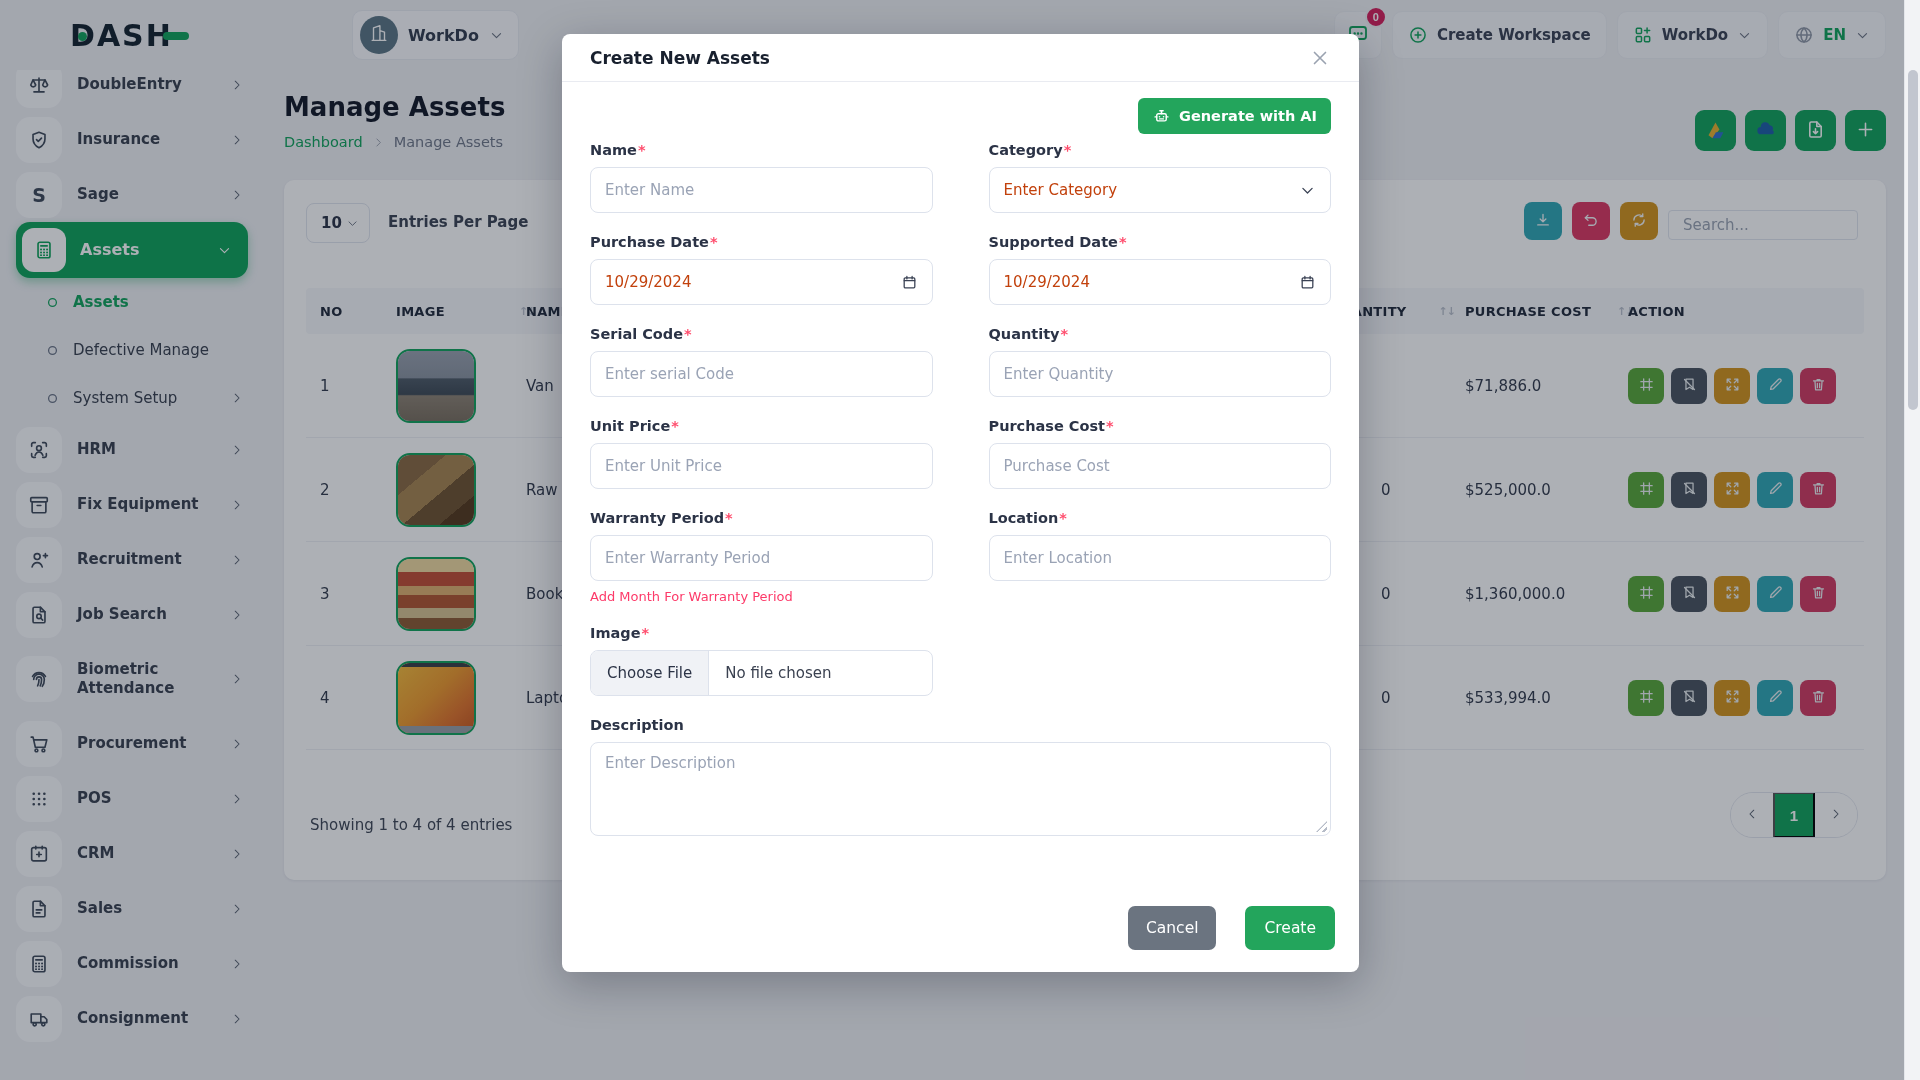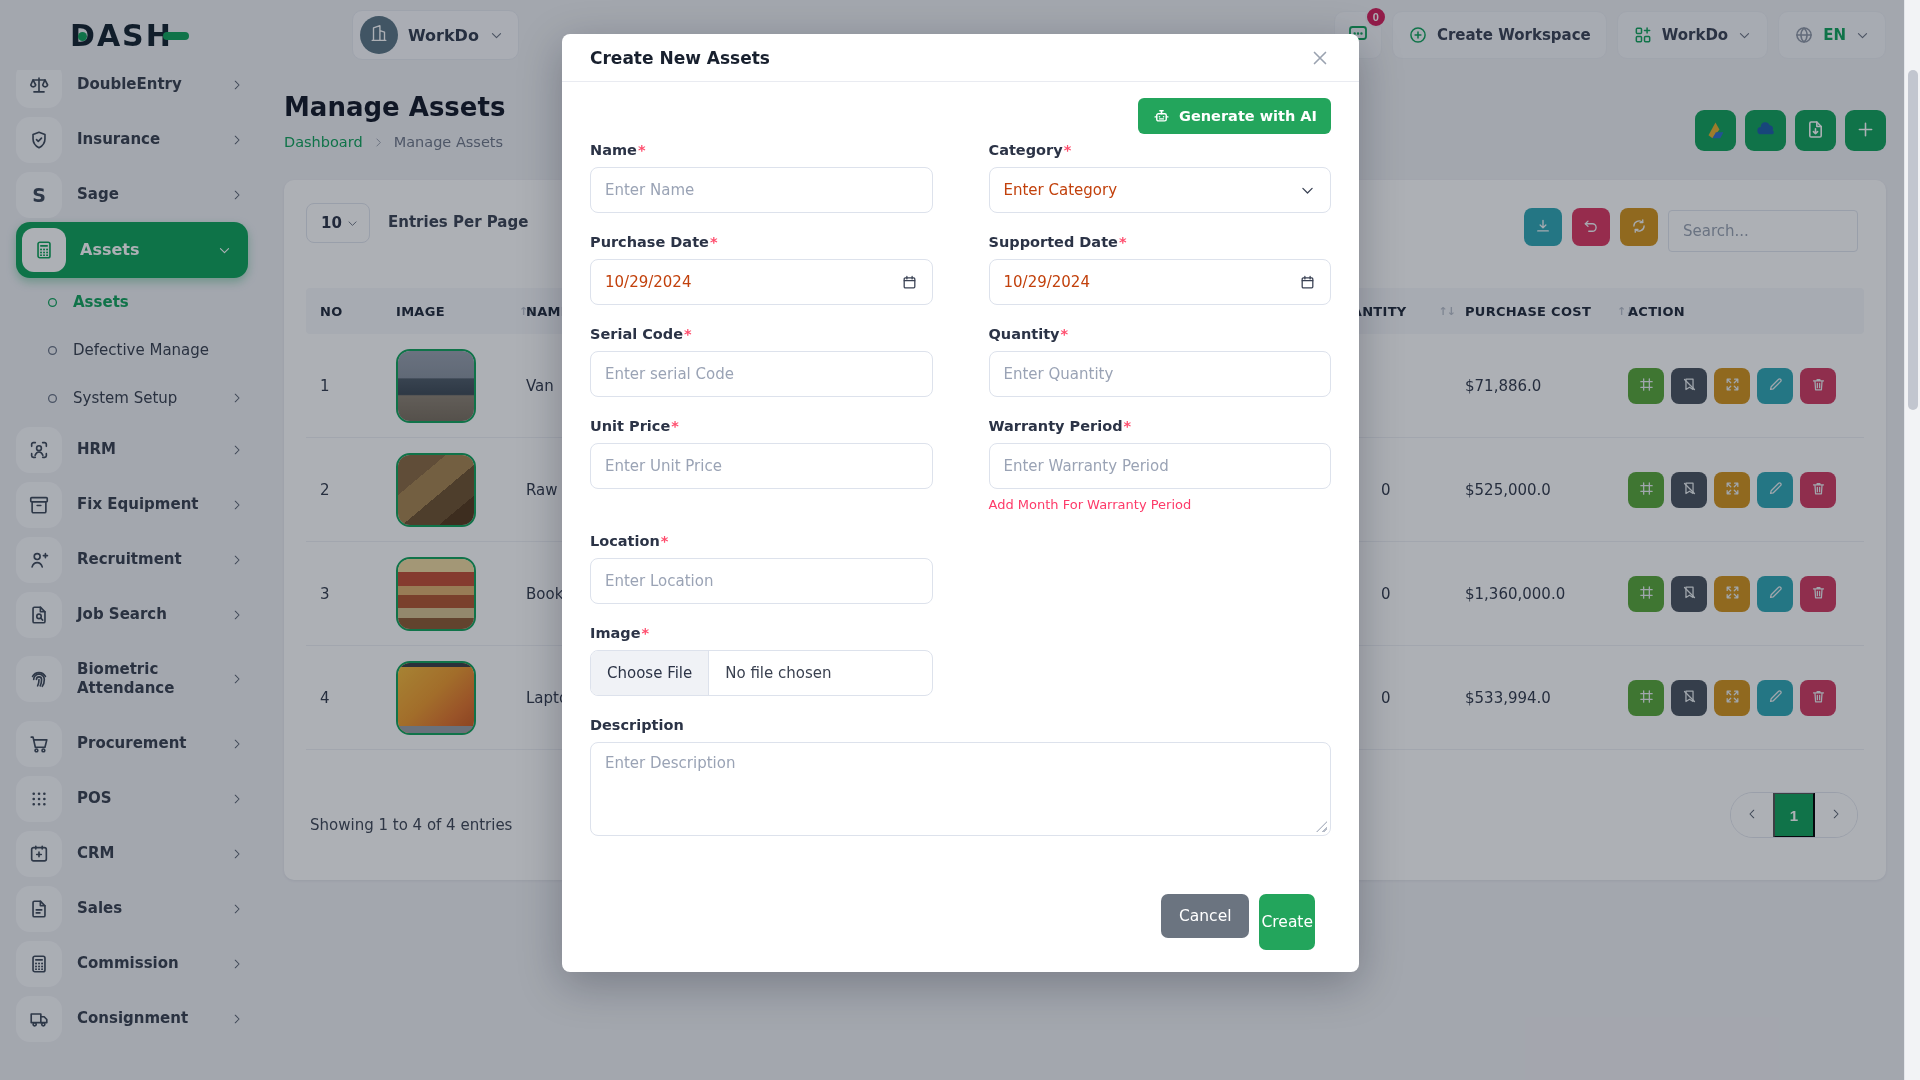--- a/index.html
+++ b/index.html
@@ -64,21 +64,21 @@
   .tbtn svg { width:21px; height:21px; }
 
   .card { position:absolute; left:0; right:0; top:110px; height:700px; background:#fff; border-radius:10px; box-shadow:0 1px 3px rgba(20,30,60,.07); }
   .pp-select { position:absolute; left:22px; top:23px; width:64px; height:40px; border:1.5px solid #E1E5EE; border-radius:8px; display:flex; align-items:center; justify-content:space-between; padding:0 10px 0 14px; font-size:15px; font-weight:600; color:#2B3346; cursor:pointer; }
   .pp-select .chev { width:13px; height:13px; }
   .pp-label { position:absolute; left:104px; top:33px; font-size:15px; font-weight:600; color:#3C4454; }
   .ctrl-right { position:absolute; right:28px; top:22px; display:flex; gap:10px; align-items:center; }
   .ubtn { width:38px; height:38px; border-radius:8px; border:none; display:flex; align-items:center; justify-content:center; color:#F4F6F8; cursor:pointer; }
   .ubtn svg { width:18px; height:18px; }
   .u-teal { background:#2FA8B5; } .u-crimson { background:#DD3862; } .u-amber { background:#D4941C; }
-  .search-input { width:190px; height:42px; border:1.5px solid #E1E5EE; border-radius:4px; padding:0 14px; font-size:15px; color:#2B3346; font-family:inherit; background:#fff;margin-top:8px; }
+  .search-input { width:190px; height:30px; border:1.5px solid #E1E5EE; border-radius:4px; padding:0 14px; font-size:15px; color:#2B3346; font-family:inherit; background:#fff;margin-top:8px; }
   .search-input::placeholder { color:#9AA3B2; }
 
   .thead { position:absolute; left:22px; right:22px; top:108px; height:46px; background:#F6F7FA; border-radius:4px; }
   .th { position:absolute; top:0; height:46px; display:flex; align-items:center; font-size:13px; font-weight:700; color:#212A3A; letter-spacing:.3px; gap:10px; white-space:nowrap; }
   .sort-glyph { font-size:11px; color:#B9BFCB; letter-spacing:-1px; }
   .th-no{left:14px;} .th-image{left:90px;} .th-image .sort-glyph{margin-left:64px;} .th-name{left:220px;}
   .th-qty{left:1024px;} .th-qty .sort-glyph{margin-left:22px;} .th-cost{left:1159px;} .th-cost .sort-glyph{margin-left:16px;} .th-action{left:1322px;}
 
   .tbody { position:absolute; left:22px; right:22px; top:154px; }
   .trow { position:relative; height:104px; border-bottom:1px solid #EEF0F5; }
@@ -127,23 +127,23 @@
   .f-box .ic { width:17px; height:17px; color:#3A4254; display:inline-flex; }
   .f-box .ic svg { width:100%; height:100%; }
   .f-note { margin-top:8px; font-size:13px; color:#FD3A69; }
   .file-box { display:flex; height:46px; border:1.5px solid #DDE2EC; border-radius:8px; overflow:hidden; cursor:pointer; background:#fff; }
   .file-choose { background:#F0F2F6; border-right:1.5px solid #DDE2EC; padding:0 16px; display:flex; align-items:center; font-size:15px; color:#2B3346; }
   .file-status { padding:0 16px; display:flex; align-items:center; font-size:15px; color:#3A4150; }
   .f-textarea { width:100%; height:94px; border:1.5px solid #DDE2EC; border-radius:8px; padding:11px 14px; font-size:15px; color:#2B3346; font-family:inherit; resize:none; position:relative; }
   .f-textarea::placeholder { color:#9AA3B5; }
   .desc-wrap { position:relative; grid-column:1 / -1; }
   .desc-wrap::after { content:""; position:absolute; right:4px; bottom:8px; width:11px; height:11px; background:repeating-linear-gradient(135deg, transparent 0 3px, #B6BCC8 3px 4.5px); clip-path:polygon(100% 0,100% 100%,0 100%); }
-  .m-foot { position:absolute; bottom:22px; right:44px; display:flex; gap:10px; }
+  .m-foot { position:absolute; bottom:22px; right:24px; display:flex; gap:10px; }
   .btn-cancel { height:44px; padding:0 18px; border:none; border-radius:7px; background:#6B7480; color:#fff; font-size:15.5px; cursor:pointer; font-family:inherit; }
-  .btn-create { height:56px; padding:0 2px; border:none; border-radius:7px; background:#23A55C; color:#fff; font-size:15.5px; cursor:pointer; font-family:inherit; }
+  .btn-create { height:44px; padding:0 19px; border:none; border-radius:7px; background:#23A55C; color:#fff; font-size:15.5px; cursor:pointer; font-family:inherit;margin-left:19px; }
 
   
   .scrollbar { position:absolute; right:0; top:0; width:16px; height:100%; background:#F2F3F5; z-index:60; border-left:1px solid #E4E6EA; }
   .scroll-thumb { position:absolute; left:3px; top:70px; width:10px; height:340px; background:#C2C6CF; border-radius:5px; }
 </style>
 </head>
 <body>
 
 <div id="app">
 
@@ -835,20 +835,24 @@
         <div class="field">
           <label class="f-label"><span>Quantity</span><span class="req">*</span></label>
           <input class="f-input" type="text" placeholder="Enter Quantity" style="">
         </div>
 
         <div class="field">
           <label class="f-label"><span>Unit Price</span><span class="req">*</span></label>
           <input class="f-input" type="text" placeholder="Enter Unit Price" style="">
         </div>
 
+        <div class="field">
+          <label class="f-label"><span>Purchase Cost</span><span class="req">*</span></label>
+          <input class="f-input" type="text" placeholder="Purchase Cost" style="">
+        </div>
 
         <div class="field">
           <label class="f-label"><span>Warranty Period</span><span class="req">*</span></label>
           <input class="f-input" type="text" placeholder="Enter Warranty Period" style="">
           <div class="f-note">Add Month For Warranty Period</div>
         </div>
 
         <div class="field">
           <label class="f-label"><span>Location</span><span class="req">*</span></label>
           <input class="f-input" type="text" placeholder="Enter Location" style="">

